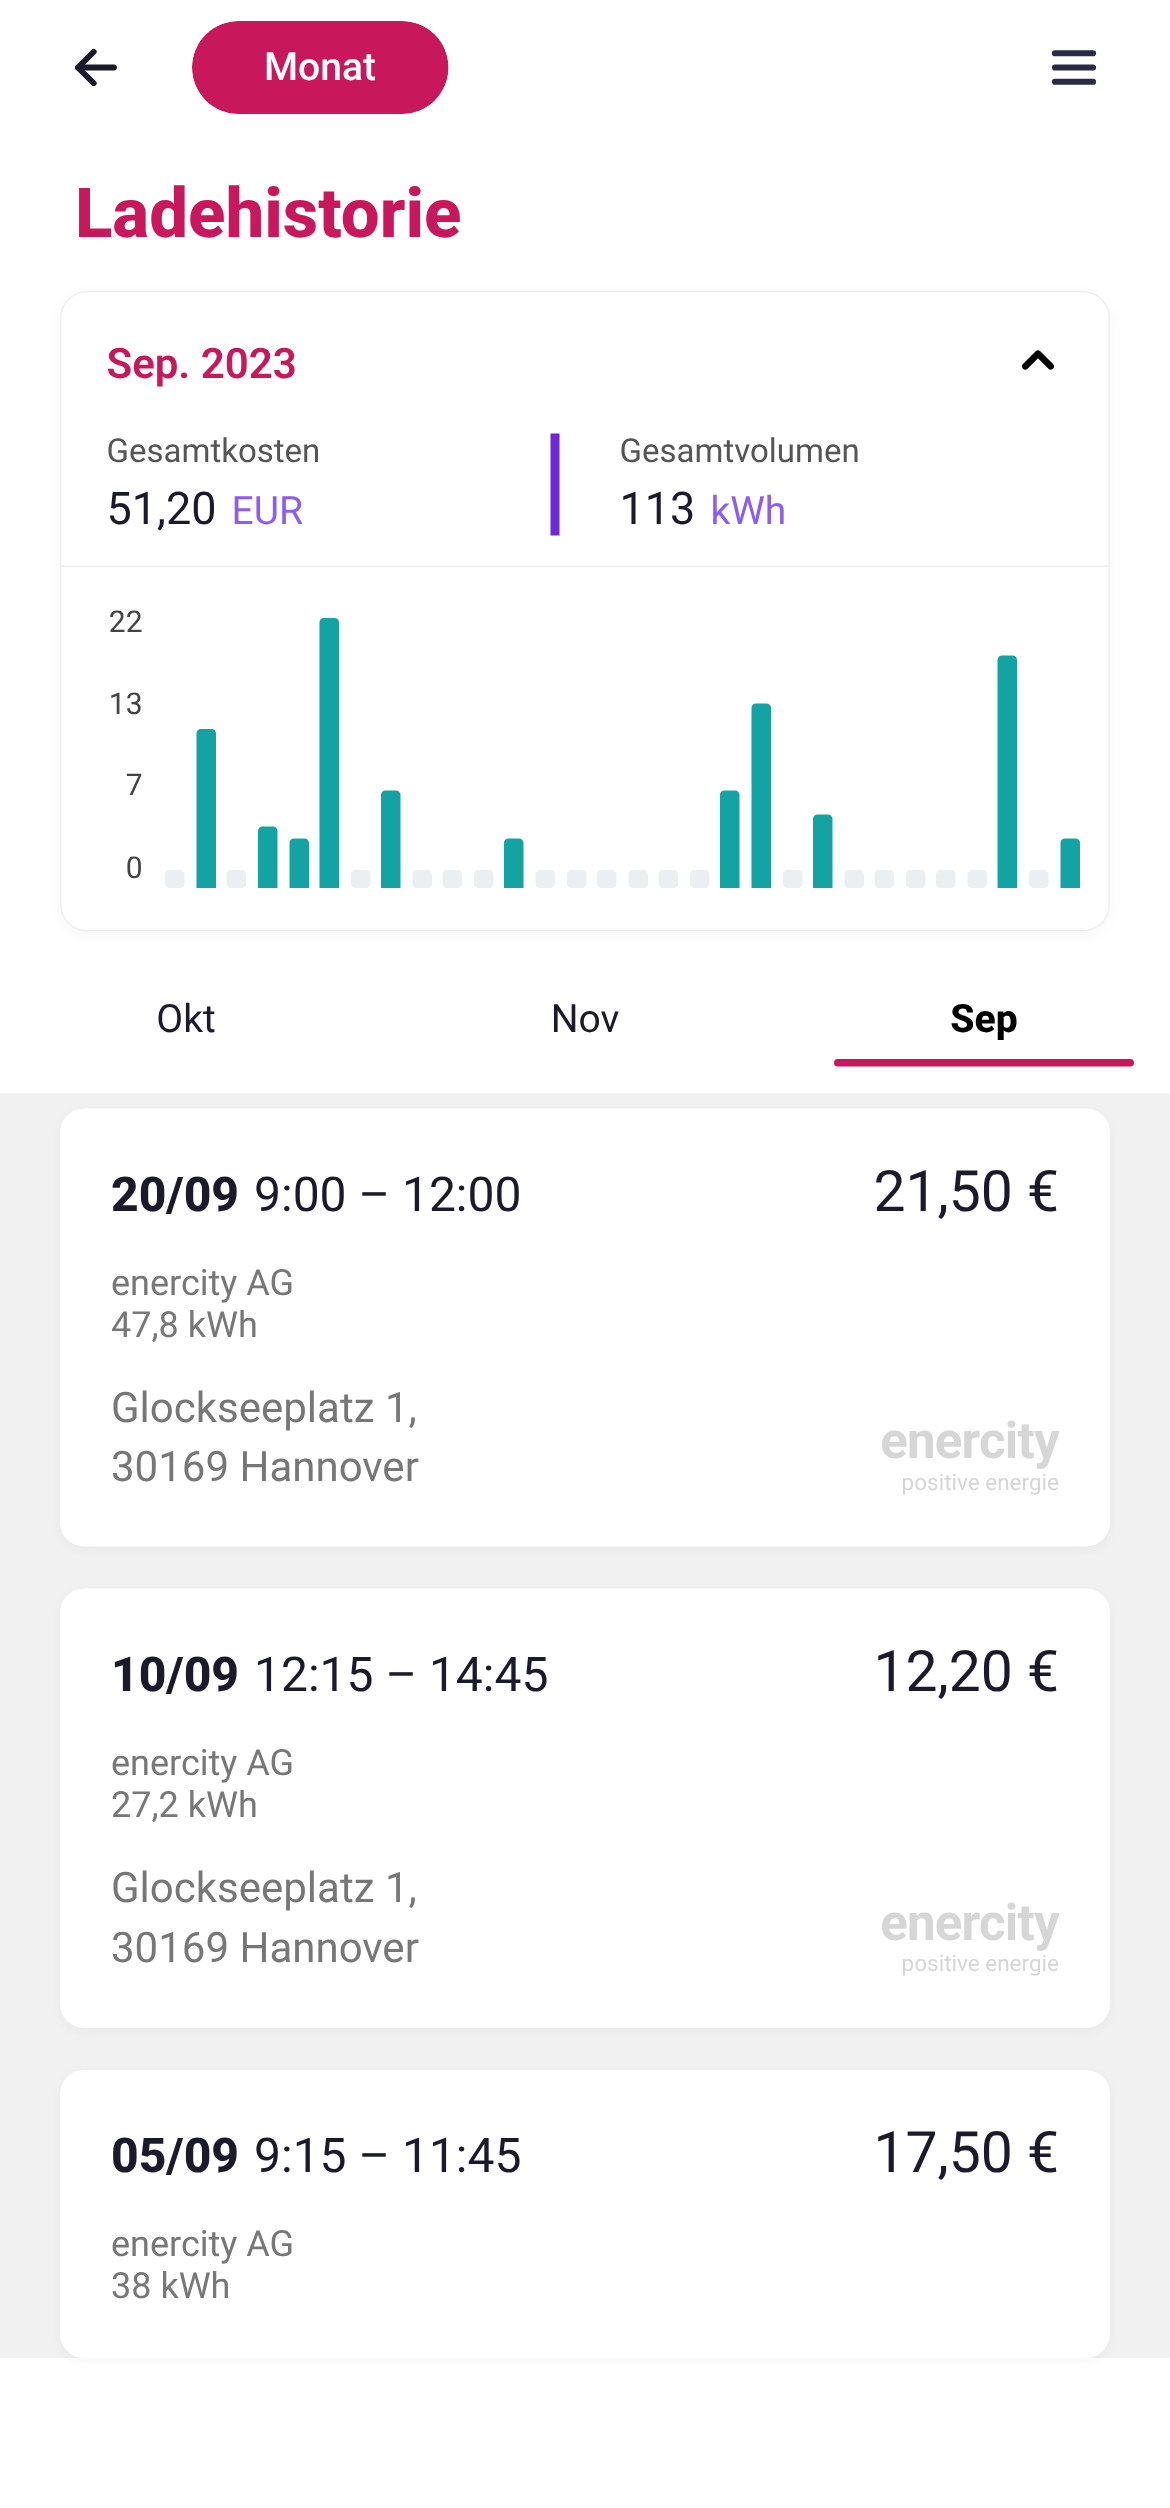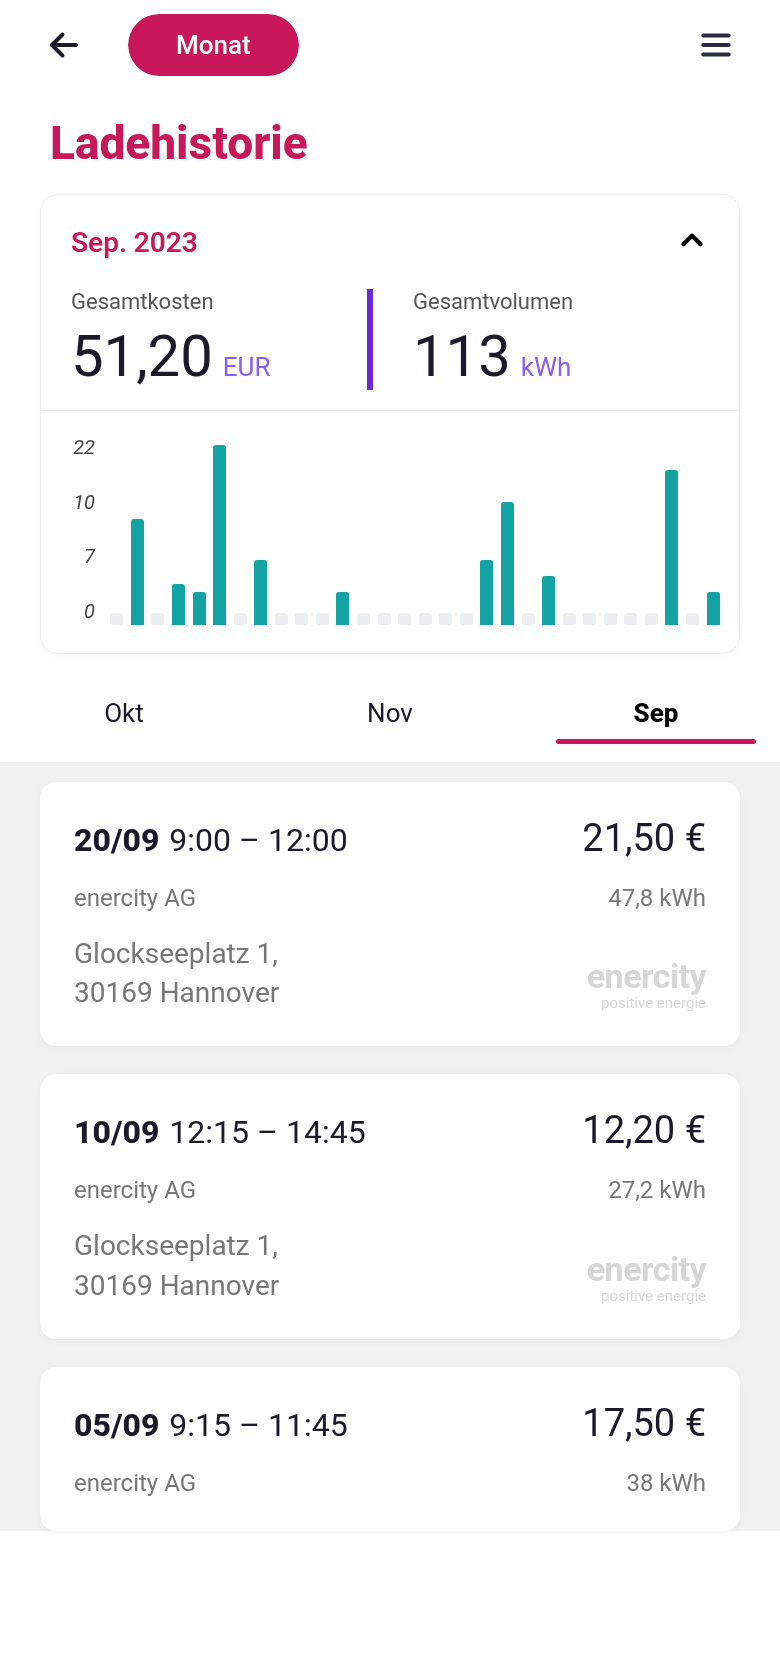--- a/index.html
+++ b/index.html
@@ -13,41 +13,41 @@
   .page-title { font-size: 46px; font-weight: 800; color: #c8175a; padding: 24px 50px 24px 50px; }
   .summary-card { margin: 0 40px; border: 1px solid #eee; border-radius: 18px; box-shadow: 0 2px 10px rgba(0,0,0,0.04); }
   .summary-top { padding: 28px 30px 20px 30px; }
   .summary-head { display: flex; align-items: center; justify-content: space-between; }
   .month-label { font-size: 28px; font-weight: 600; color: #c8175a; }
   .stats-row { display: flex; margin-top: 28px; }
   .stat { flex: 1; }
   .stat + .stat { border-left: 6px solid #6d28d9; padding-left: 40px; }
   .stat-label { font-size: 22px; color: #555; margin-bottom: 8px; }
   .stat-value { display: flex; align-items: baseline; gap: 10px; }
-  .stat-num { font-size: 58px; font-weight: 400; color: #1a1a2a; }
+  .stat-num { font-size: 30px; font-weight: 400; color: #1a1a2a; }
   .stat-unit { font-size: 26px; color: #8b5cf6; }
-  .chart-wrap { border-top: 1px solid #eee; padding: 24px 18px 28px 18px; display: flex; font-style: italic; }
+  .chart-wrap { border-top: 1px solid #eee; padding: 24px 18px 28px 18px; display: flex; }
   .y-axis { display: flex; flex-direction: column; justify-content: space-between; height: 190px; font-size: 20px; color: #444; margin-right: 14px; text-align: right; width: 36px; padding-bottom: 2px; }
   .bars { flex: 1; display: flex; align-items: flex-end; gap: 5px; height: 190px; }
   .bar-slot { flex: 1; display: flex; align-items: flex-end; justify-content: center; }
   .bar-fill { width: 100%; max-width: 13px; border-radius: 3px 3px 0 0; }
   .bar-fill.zero { height: 12px; background: #eceff1; border-radius: 3px; }
   .bar-fill.val { background: #14a3a3; }
   .month-tabs { display: flex; justify-content: space-between; padding: 44px 64px 18px 64px; }
   .month-tab { font-size: 26px; font-weight: 400; color: #1a1a2a; text-align: center; position: relative; padding-bottom: 16px; width: 120px; }
   .month-tab.active { font-weight: 800; color: #000; }
   .month-tab.active::after { content: ""; position: absolute; left: -40px; right: -40px; bottom: 0; height: 5px; background: #c8175a; border-radius: 3px; }
-  .sessions { background: #f1f1f2; padding: 20px 40px 0 40px; }
+  .sessions { background: #f1f1f2; padding: 10px 40px 0 40px; }
   .session-card { background: #fff; border-radius: 16px; padding: 34px 34px; margin-bottom: 28px; box-shadow: 0 2px 8px rgba(0,0,0,0.04); }
   .session-row1 { display: flex; justify-content: space-between; align-items: baseline; }
   .session-dt { font-size: 32px; }
   .session-dt .d { font-weight: 800; }
   .session-dt .t { font-weight: 400; margin-left: 10px; }
   .session-cost { font-size: 38px; font-weight: 400; }
-  .session-row2 { display: flex; justify-content: space-between; margin-top: 24px; font-size: 24px; color: #777; }
+  .session-row2 { display: flex; justify-content: space-between; margin-top: 24px; font-size: 24px; color: #777; flex-direction: column; }
   .session-row3 { display: flex; justify-content: space-between; align-items: flex-end; margin-top: 22px; }
   .session-addr { font-size: 28px; color: #777; line-height: 1.4; }
   .provider-logo { text-align: right; }
   .provider-logo .ln1 { font-size: 34px; font-weight: 700; color: #d6d6d6; letter-spacing: -0.5px; }
   .provider-logo .ln2 { font-size: 15px; color: #d6d6d6; margin-top: -2px; }
 </style>
 </head>
 <body>
 
 <div class="header">
@@ -94,21 +94,21 @@
         <div class="stat-value">
           <span class="stat-num">113</span>
           <span class="stat-unit">kWh</span>
         </div>
       </div>
     </div>
   </div>
   <div class="chart-wrap">
     <div class="y-axis" id="y-axis">
         <div>22</div>
-        <div>10</div>
+        <div>13</div>
         <div>7</div>
         <div>0</div>
       </div>
     <div class="bars" id="bars">
         <div class="bar-slot">
           <div class="bar-fill zero"></div>
         </div>
         <div class="bar-slot">
           <div class="bar-fill val" style="height: 106.364px;"></div>
         </div>

